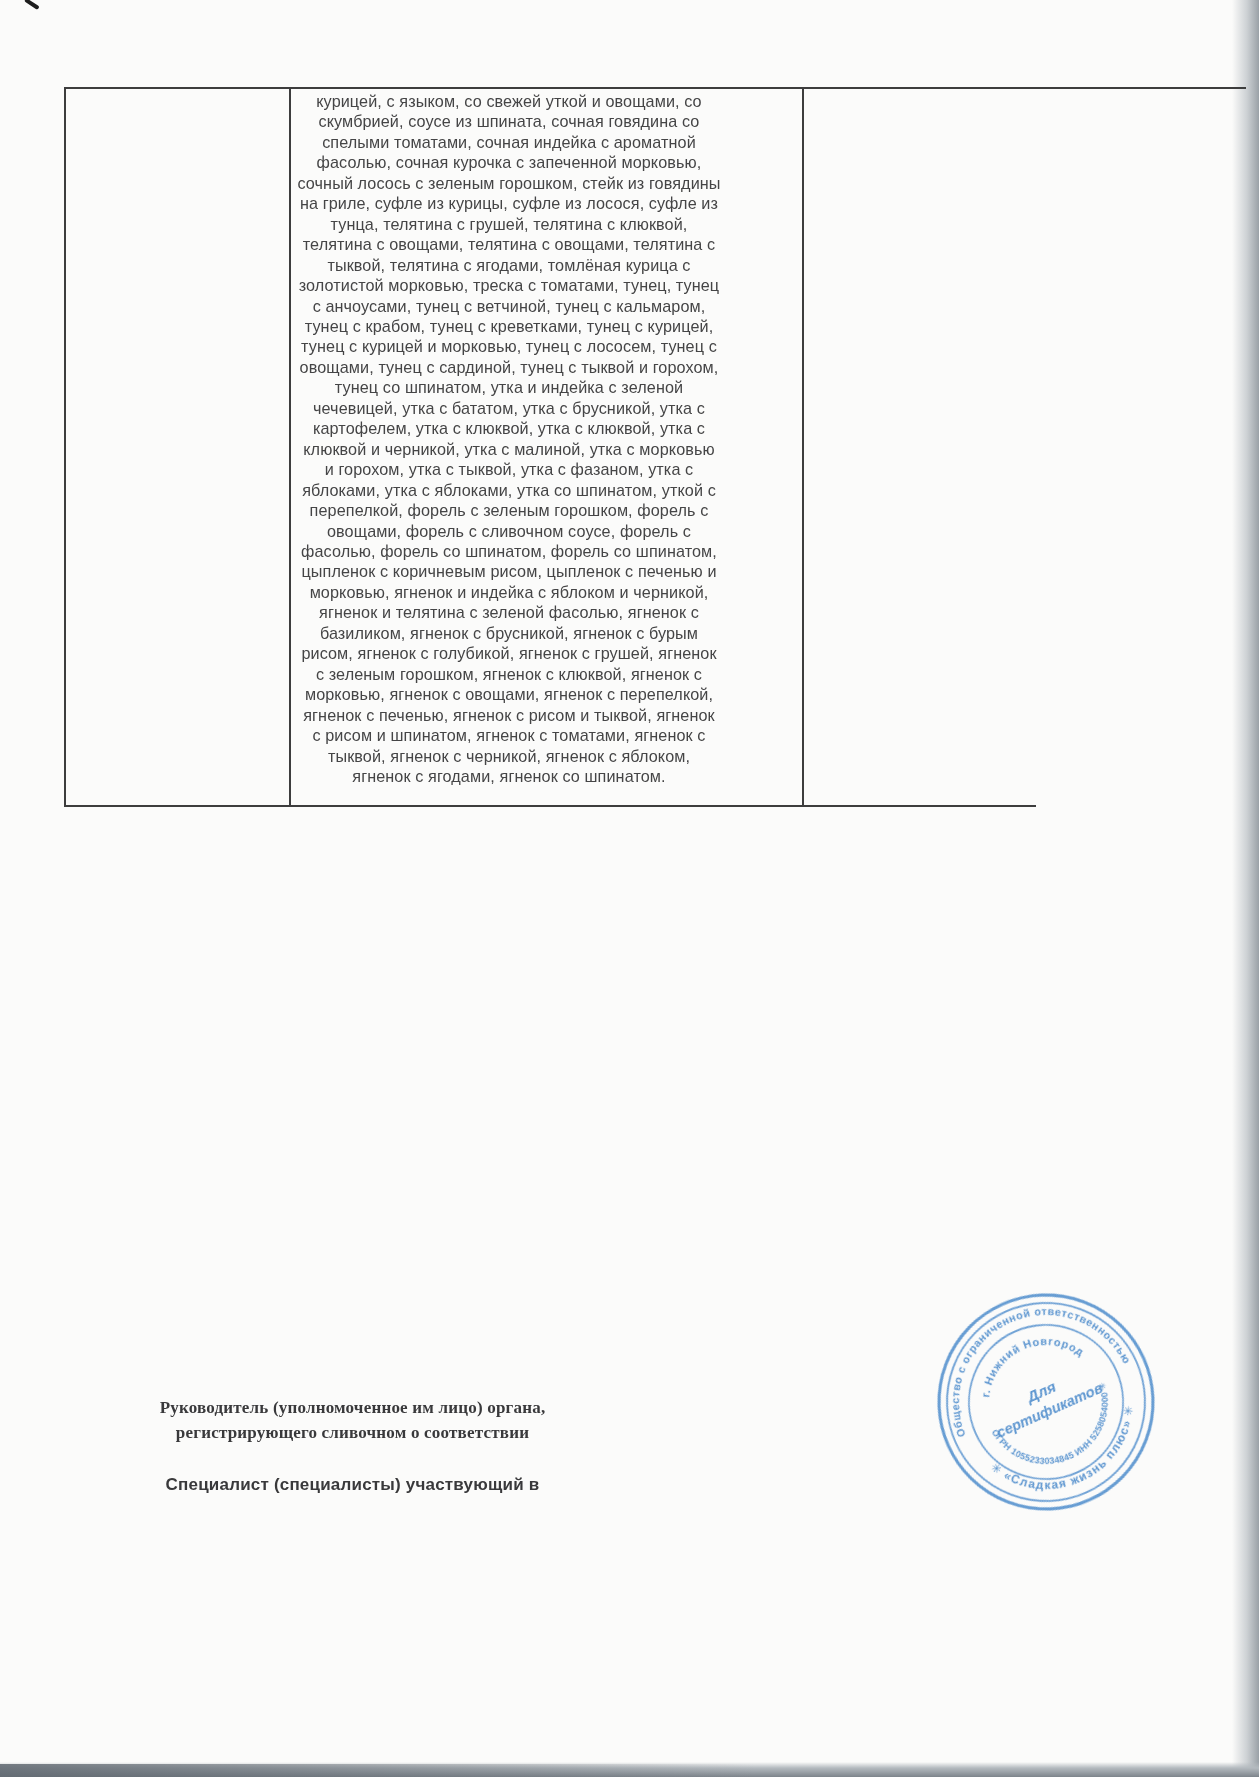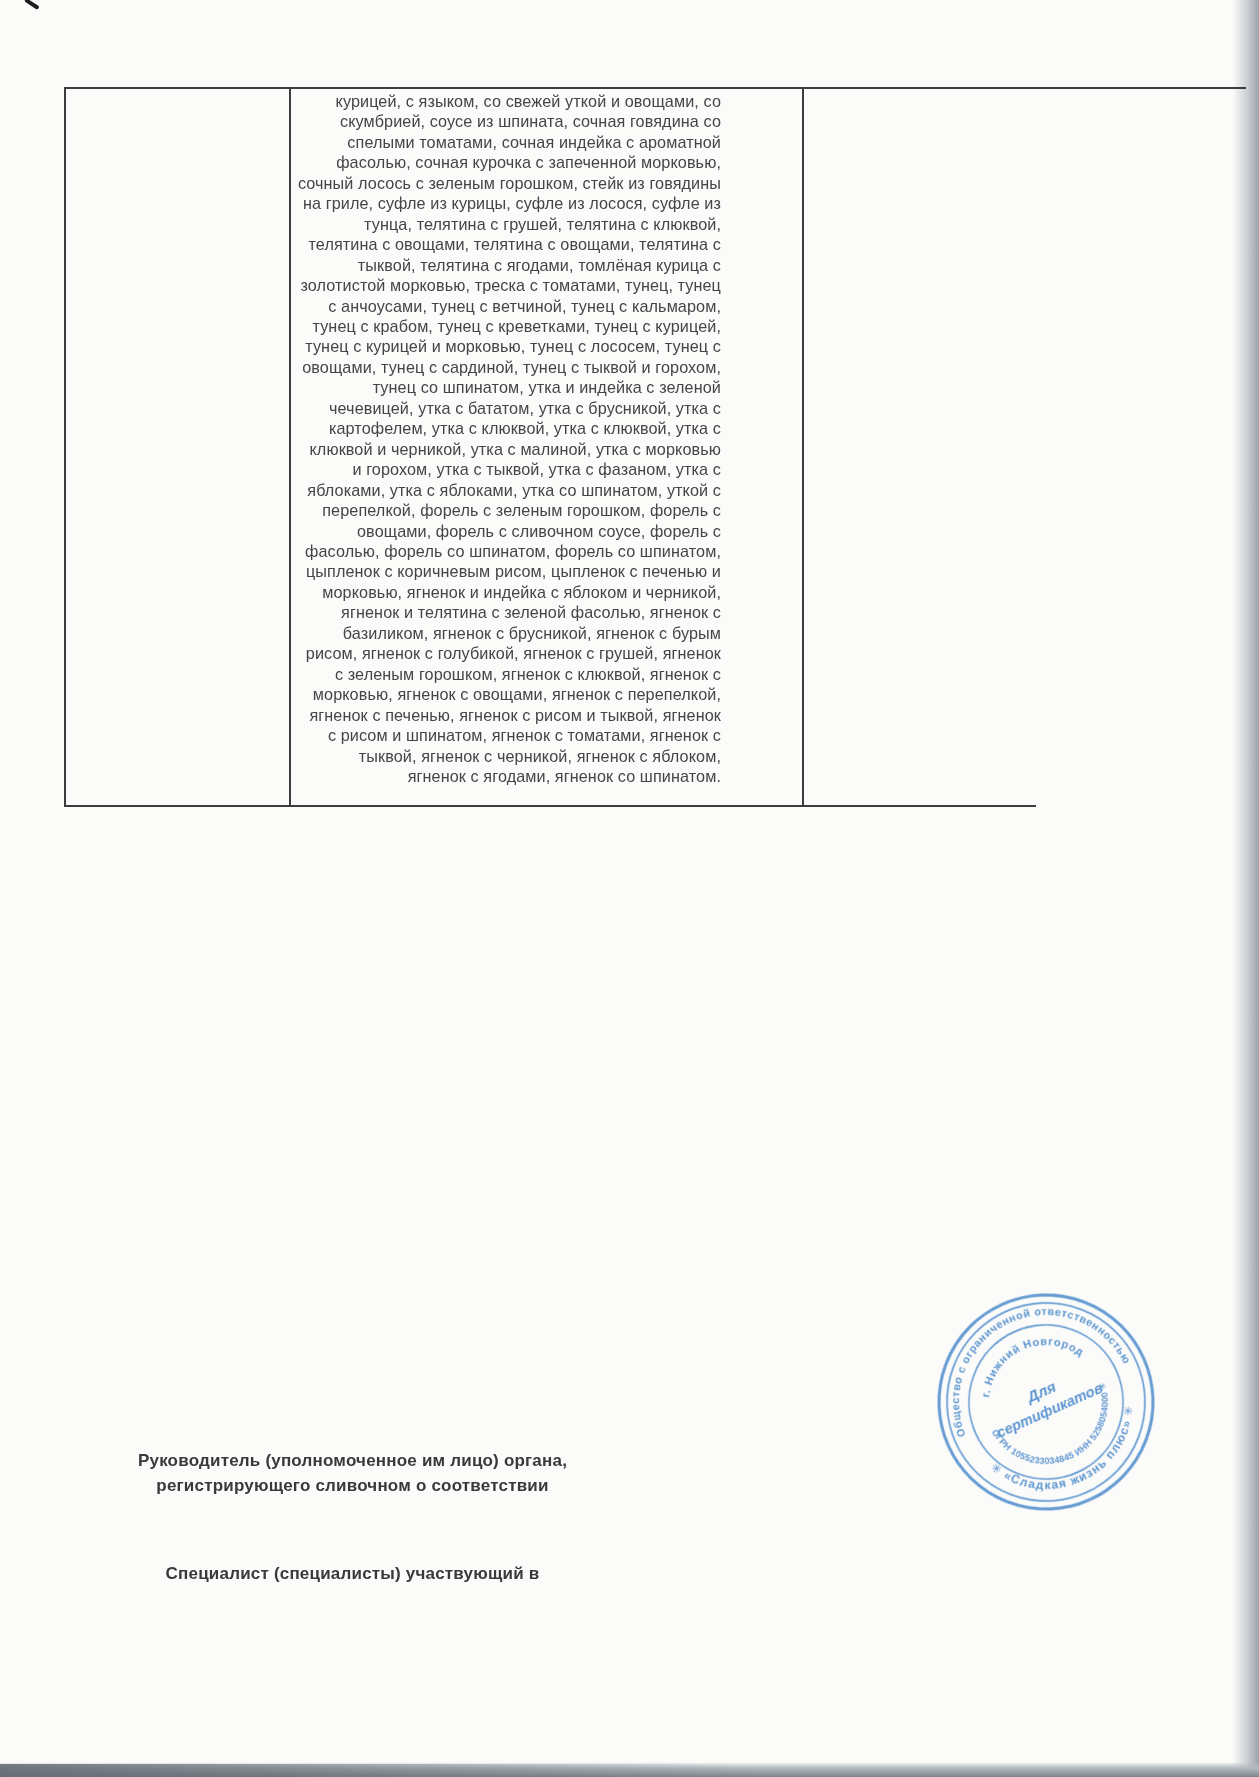--- a/index.html
+++ b/index.html
@@ -28,30 +28,30 @@
   
   .t-border{position:absolute;background:#3d3d3d;}
   .t-top   {left:64px;top:87px;width:1182px;height:2px;}
   .t-left  {left:64px;top:87px;width:2px;height:720px;}
   .t-div1  {left:289px;top:87px;width:2px;height:720px;}
   .t-div2  {left:802px;top:87px;width:2px;height:720px;}
   .t-bottom{left:64px;top:805px;width:972px;height:2px;}
   .cell-text{
     position:absolute;left:297px;top:91px;width:424px;
     font-size:16.2px;line-height:20.45px;color:#454546;
-    letter-spacing:.1px;text-align:right;
+    letter-spacing:.1px;text-align:center;
   }
   
   .sig{
     position:absolute;left:95px;width:515px;text-align:center;
     font-weight:bold;font-size:17px;line-height:25px;color:#39393b;
     letter-spacing:.2px;
   }
-  .sig1{top:1448px;}
-  .sig2{top:1561px;}
+  .sig1{top:1395px;font-family:Liberation Serif, serif;}
+  .sig2{top:1472px;}
   
   .stamp{
     position:absolute;left:926px;top:1282px;width:240px;height:240px;
     transform:rotate(-24deg);
     filter:blur(.35px);
     opacity:.92;
   }
   .stamp text{font-family:"Liberation Sans","DejaVu Sans",sans-serif;}
 </style>
 </head>

